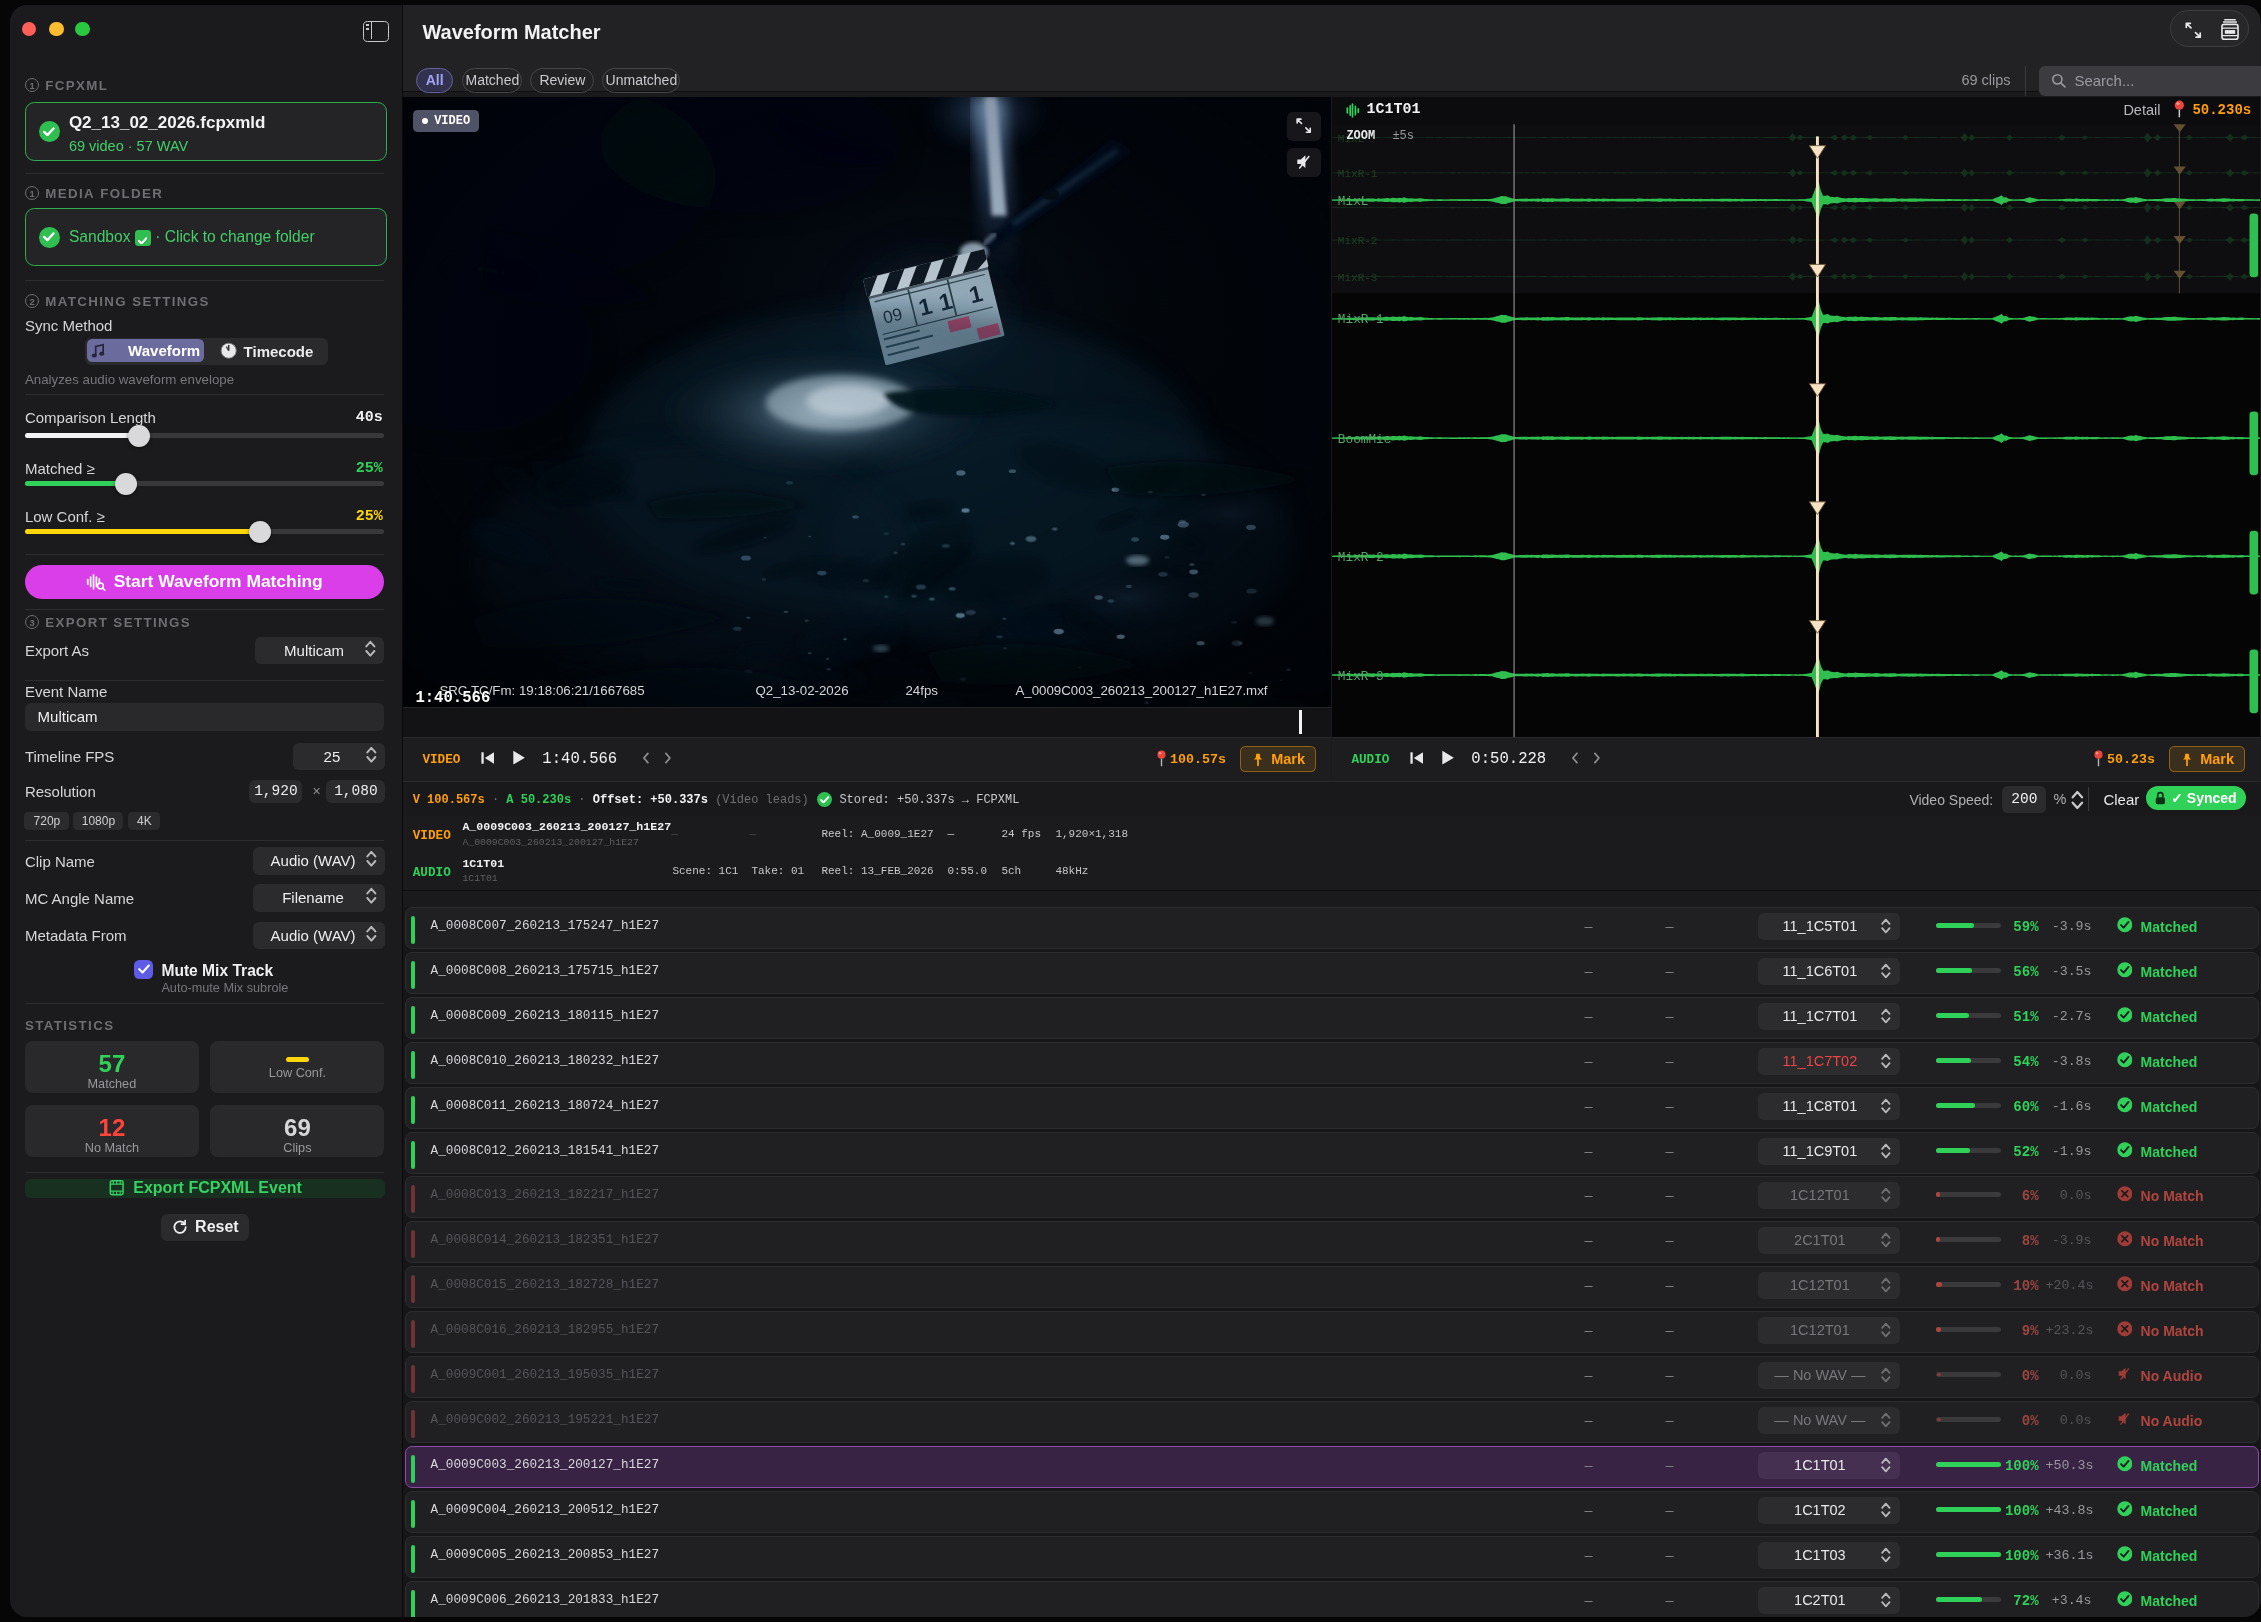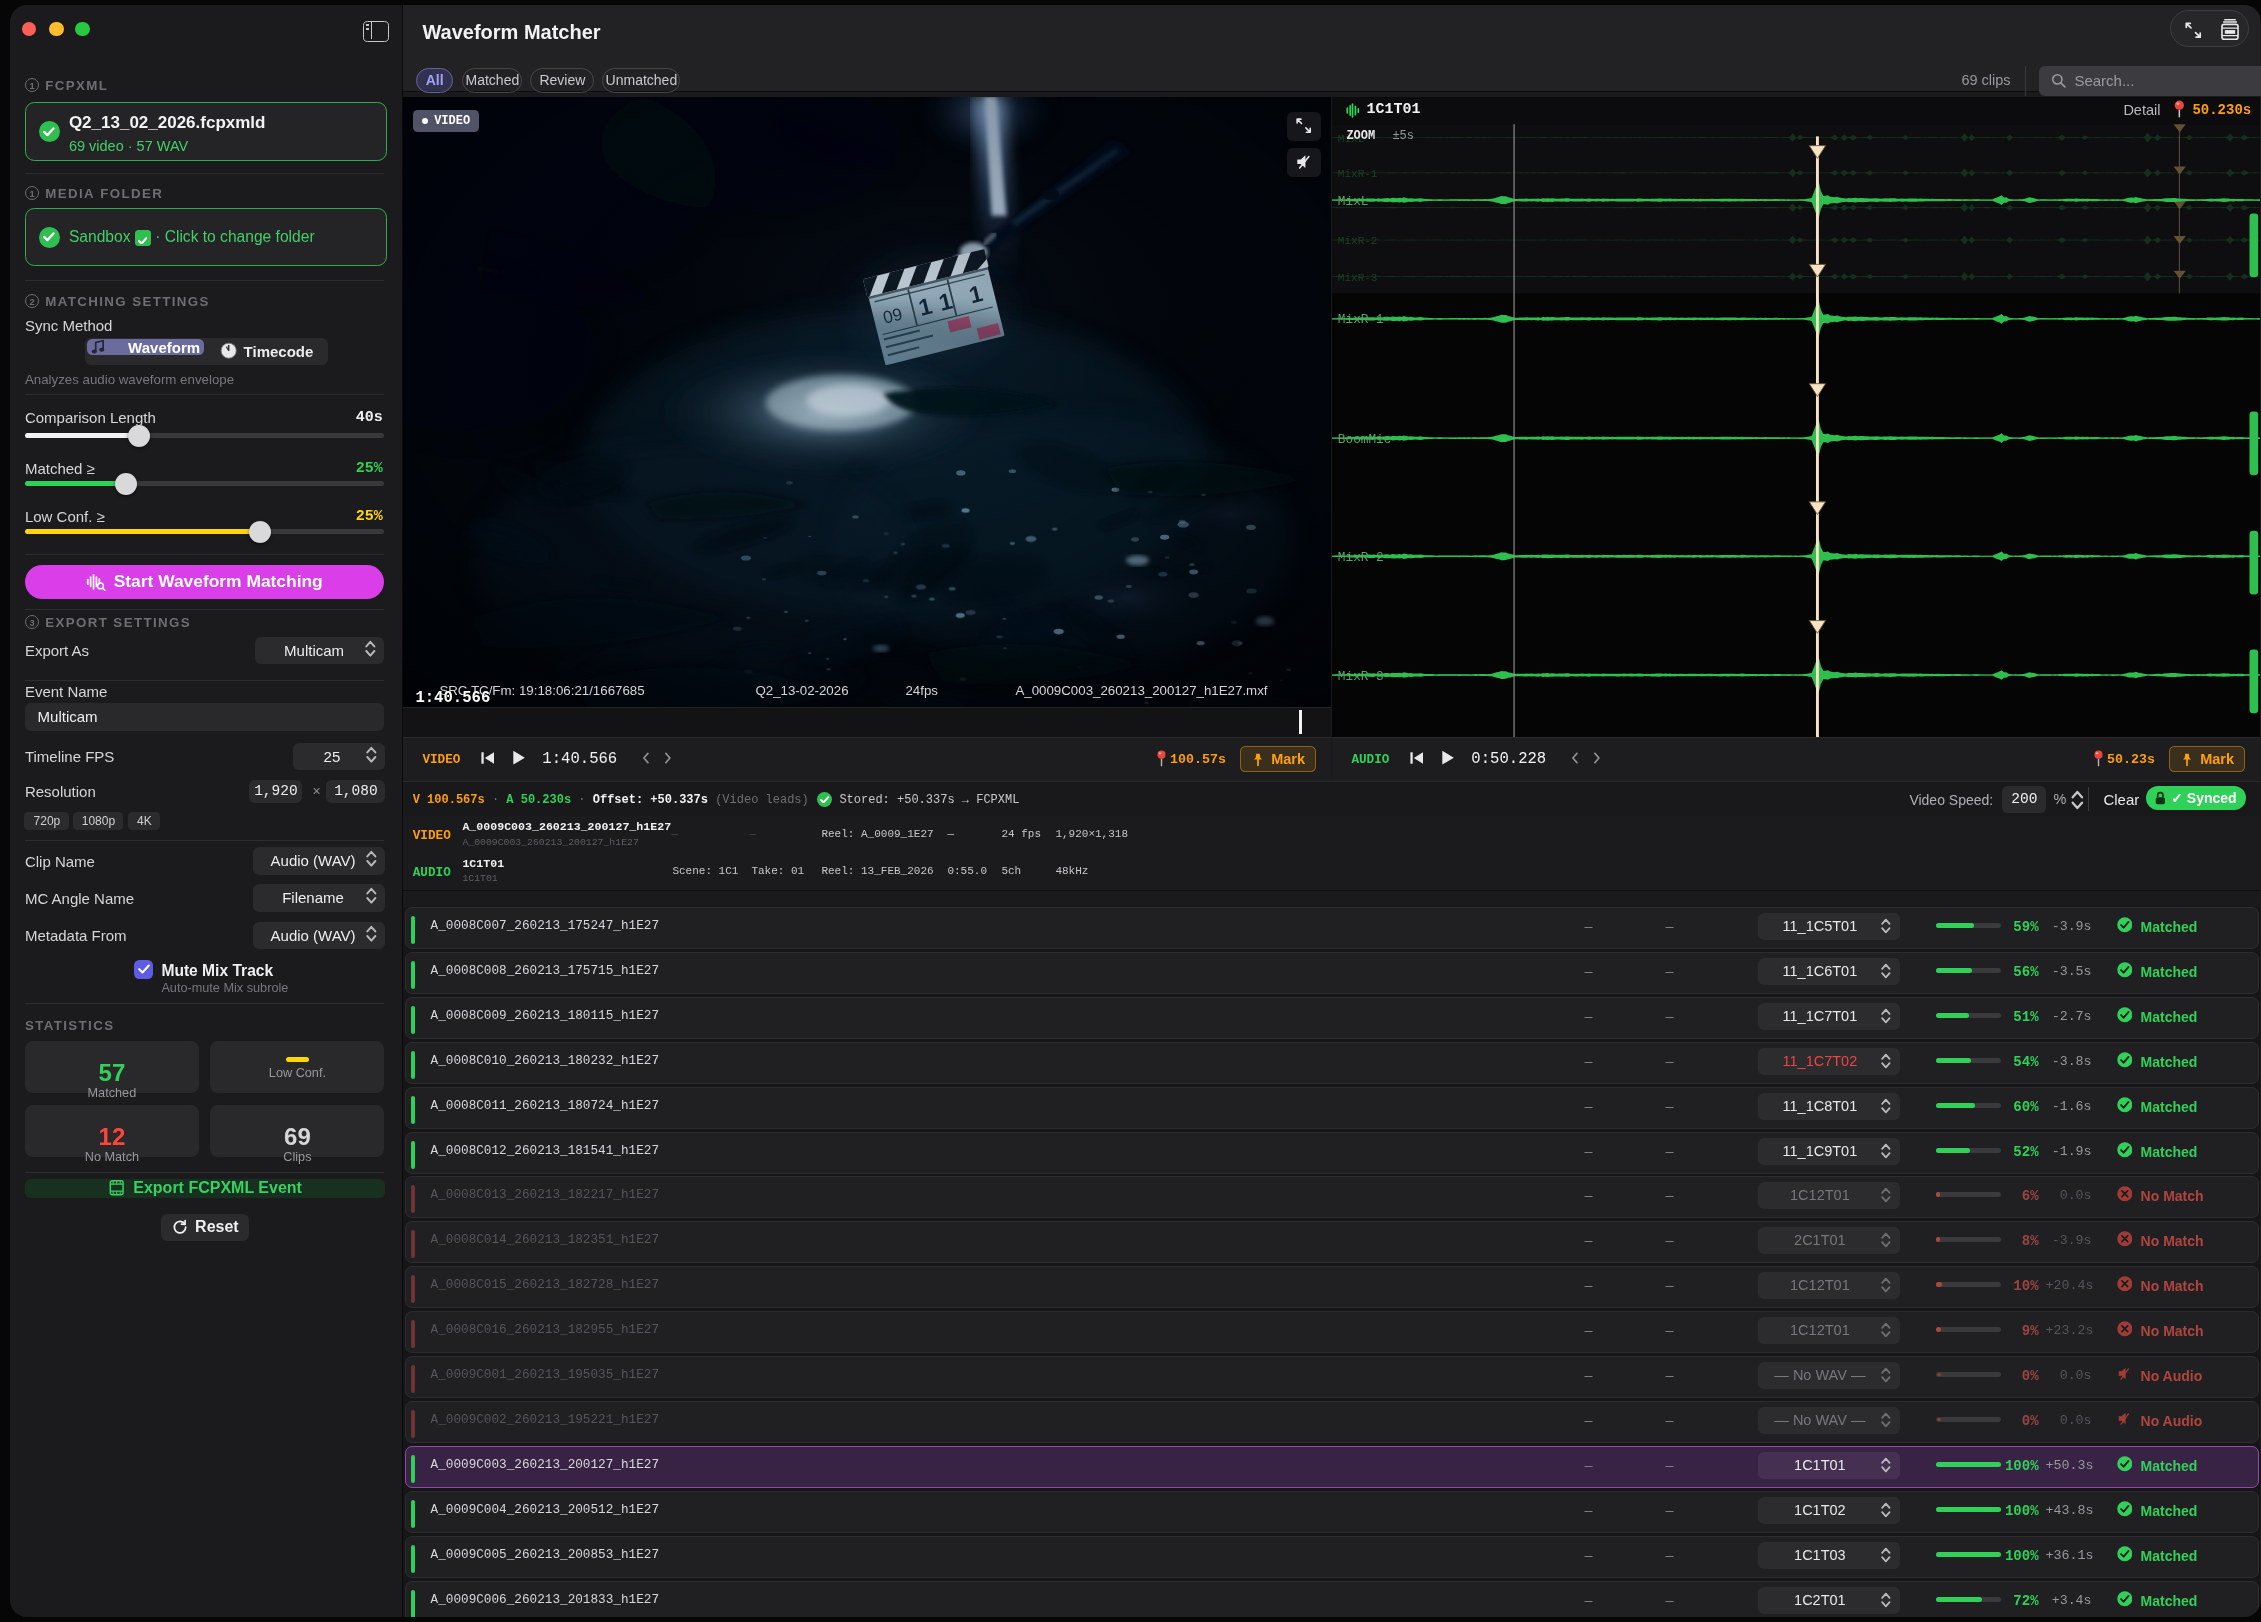--- a/index.html
+++ b/index.html
@@ -14,21 +14,21 @@
 .checkc svg{position:absolute;left:4.6px;top:5.8px}
 .divider{position:absolute;left:14.5px;width:359px;height:0.6px;background:#2d2d2f}
 .slabel{position:absolute;left:14.5px;font-size:15px;color:#d6d6d8}
 .sval{position:absolute;right:19.7px;font-size:15px;font-weight:bold;font-family:"Liberation Mono",monospace}
 .track{position:absolute;left:14.5px;width:359px;height:5.8px;border-radius:2.9px;background:#39393b}
 .fill{position:absolute;left:0;top:0;height:5.8px;border-radius:2.9px}
 .thumb{position:absolute;width:22px;height:22px;border-radius:50%;background:#d9d9db;top:-8px;box-shadow:0 1.2px 3.5px rgba(0,0,0,.5)}
 .select{position:absolute;background:#2b2b2d;border-radius:5.8px;display:flex;align-items:center;justify-content:center;color:#ededef;font-size:15px}
 .select .updn{position:absolute;right:8px}
 .statcard{position:absolute;width:174px;height:52px;background:#29292b;border-radius:8px;text-align:center}
-.statnum{font-size:24px;font-weight:bold;margin-top:19px;line-height:25.5px}
+.statnum{font-size:24px;font-weight:bold;margin-top:10px;line-height:25.5px}
 .statlab{font-size:12.7px;color:#98989d;margin-top:1.2px}
 .chip{position:absolute;height:18.5px;background:#2b2b2d;border-radius:4.6px;color:#d0d0d3;font-size:12px;display:flex;align-items:center;justify-content:center}
 main{position:absolute;left:393px;top:0;width:1857px;height:1612px;background:#1a1a1c}
 .hdr{position:absolute;left:0;top:0;width:1857px;height:87px;background:#222225;border-bottom:0.6px solid #0e0e0f}
 .tab{position:absolute;top:63px;height:25.5px;border:0.9px solid #47474b;border-radius:12.7px;color:#c9c9ce;font-size:14px;display:flex;align-items:center;justify-content:center}
 .tab.on{background:rgba(100,98,210,.25);border-color:#63639a;color:#a2a2f5;font-weight:bold}
 .vtransport{position:absolute;background:#1d1d20;border-top:0.6px solid #2a2a2c;display:flex;align-items:center}
 .syncbar{position:absolute;left:0;top:776px;width:1857px;height:36px;background:#19191b;border-top:0.6px solid #2a2a2c;border-bottom:0.6px solid #2a2a2c}
 .row-card{position:absolute;left:1.2px;width:1854px;height:42px;background:#202023;border:0.6px solid #2c2c2f;border-radius:7px}
 .rowbar{position:absolute;left:5.2px;top:8px;width:4px;height:28px;border-radius:2.3px}
@@ -78,21 +78,21 @@
               <path d="M2 8.5 L7.5 14 L18 2.5" fill="none" stroke="#fff" stroke-width="4.5" stroke-linecap="round" stroke-linejoin="round"></path>
             </svg></span> · Click to change folder</div>
 </div>
       <div class="divider" style="top:275px"></div>
       <div class="seclabel" style="top:289px">
         <span class="numc">2</span>
         <span>MATCHING&nbsp;SETTINGS</span>
       </div>
       <div class="slabel" style="top:312px">Sync Method</div>
       <div class="abs" style="left:75px;top:333px;width:243px;height:27px;background:#2a2a2c;border-radius:6.4px">
-<div class="abs" style="left:1.7px;top:1.7px;width:117px;height:16px;background:#6b6b9d;border-radius:5.2px;display:flex;align-items:center;justify-content:center;gap:23px;color:#fff;font-size:15px;font-weight:bold">
+<div class="abs" style="left:1.7px;top:1.7px;width:117px;height:23px;background:#6b6b9d;border-radius:5.2px;display:flex;align-items:center;justify-content:center;gap:23px;color:#fff;font-size:15px;font-weight:bold">
 <svg width="14" height="16" viewBox="0 0 24 28">
             <path d="M8 22 V6 L21 3 V19" fill="none" stroke="#26263a" stroke-width="3"></path>
             <ellipse cx="5.5" cy="22" rx="4.5" ry="3.5" fill="#26263a"></ellipse>
             <ellipse cx="18.5" cy="19" rx="4.5" ry="3.5" fill="#26263a"></ellipse>
           </svg>
 <span>Waveform</span>
         </div>
 <div class="abs" style="left:119px;top:0;width:125px;height:27px;display:flex;align-items:center;justify-content:center;gap:5.8px;color:#ececee;font-size:15px;font-weight:bold">
 <svg width="17.4" height="17.4" viewBox="0 0 30 30">
             <circle cx="15" cy="15" r="13" fill="#e8e8ea"></circle>

